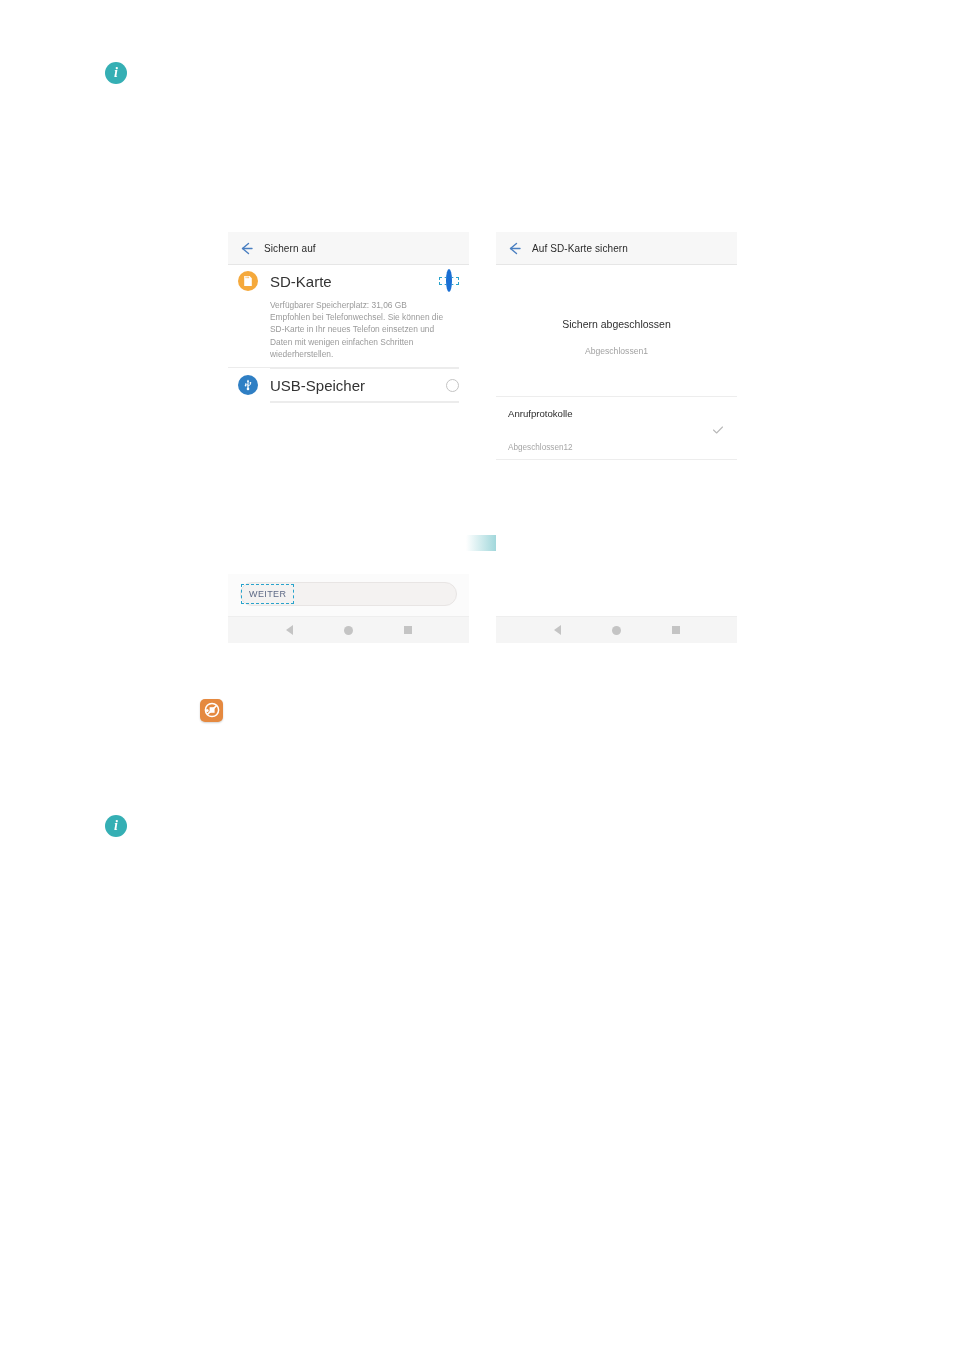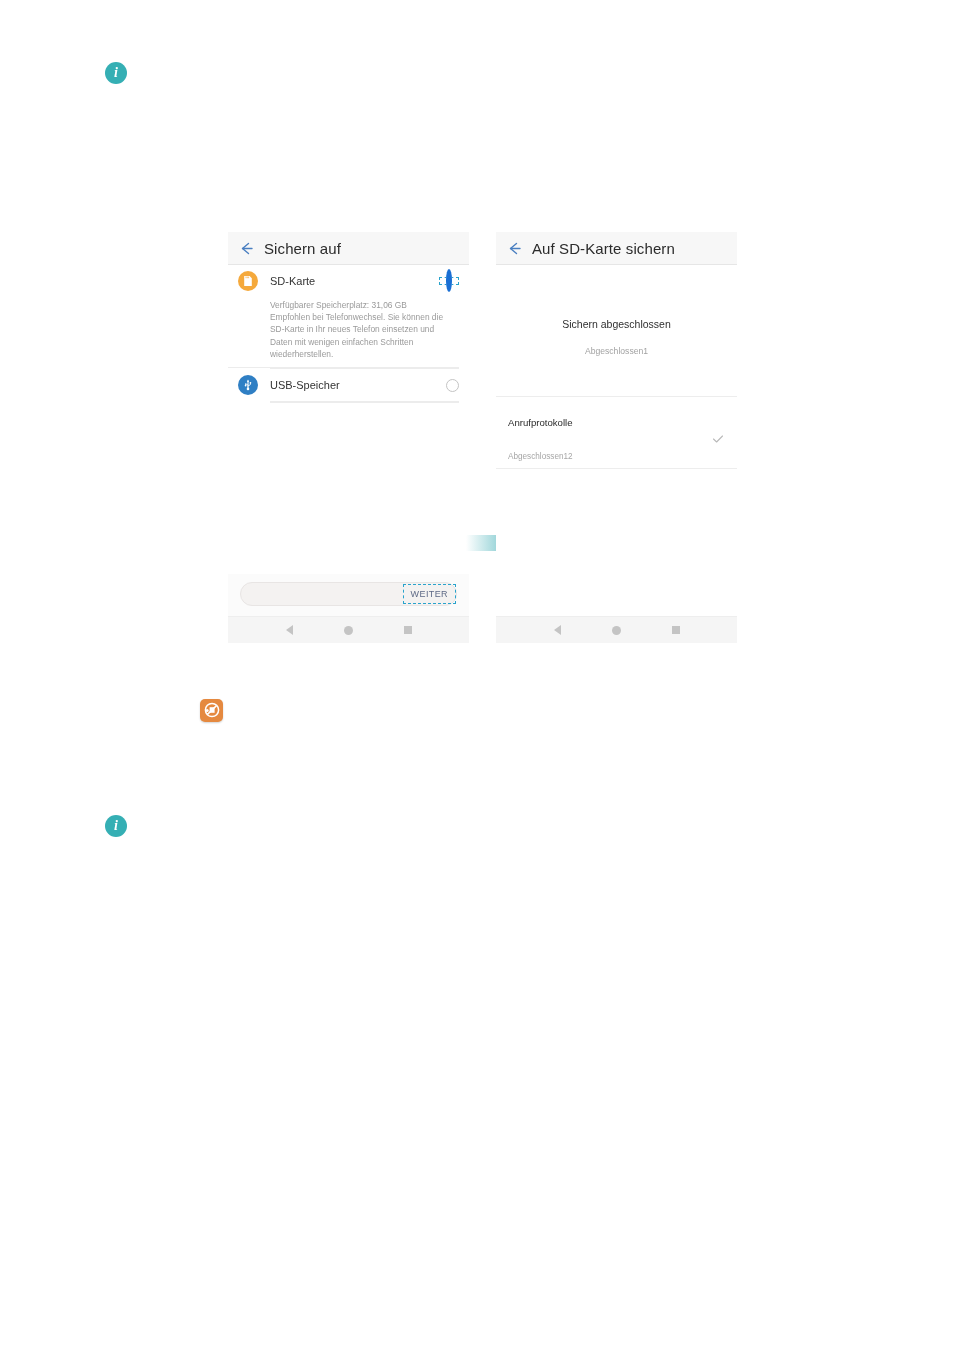--- a/index.html
+++ b/index.html
@@ -68,21 +68,21 @@
     padding-left: 10px;
     flex: none;
   }
   .back-icon {
     width: 17px;
     height: 17px;
     flex: none;
     margin-right: 9px;
   }
   .phone-title {
-    font-size: 15px;
+    font-size: 10px;
     color: #2b2b2b;
     letter-spacing: 0.1px;
   }
 
   .phone-body {
     flex: 1 1 auto;
     background: #ffffff;
     position: relative;
     overflow: hidden;
   }
@@ -99,21 +99,21 @@
     height: 20px;
     border-radius: 50%;
     flex: none;
     margin-right: 12px;
     display: flex;
     align-items: center;
     justify-content: center;
   }
   .row-icon svg { display: block; }
   .row-label {
-    font-size: 11px;
+    font-size: 15px;
     color: #333333;
     flex: 1 1 auto;
   }
   .radio-outer {
     width: 13px;
     height: 13px;
     border-radius: 50%;
     border: 1px solid #c4c4c4;
     flex: none;
     box-sizing: border-box;
@@ -157,21 +157,21 @@
     justify-content: center;
   }
   .cta-button {
     width: 100%;
     height: 24px;
     border-radius: 13px;
     background: #f4f2f1;
     border: 1px solid #e8e5e4;
     display: flex;
     align-items: center;
-    justify-content: flex-end;
+    justify-content: flex-start;
     box-sizing: border-box;
   }
   .cta-hl {
     border: 1.4px dashed #29a3cc;
     padding: 4px 7px;
     display: inline-flex;
     align-items: center;
     justify-content: center;
   }
   .cta-label {
@@ -216,21 +216,21 @@
     font-size: 10.5px;
     color: #2f2f2f;
     margin-bottom: 16px;
   }
   .status-sub {
     font-size: 8.6px;
     color: #a2a2a2;
   }
   .task-row {
     margin-top: 40px;
-    padding: 20px 12px 7px 12px;
+    padding: 11px 12px 7px 12px;
     border-top: 1px solid #ededed;
     border-bottom: 1px solid #ededed;
     display: flex;
     align-items: center;
   }
   .task-texts { flex: 1 1 auto; }
   .task-name {
     font-size: 9.6px;
     color: #2b2b2b;
     margin-bottom: 3px;

